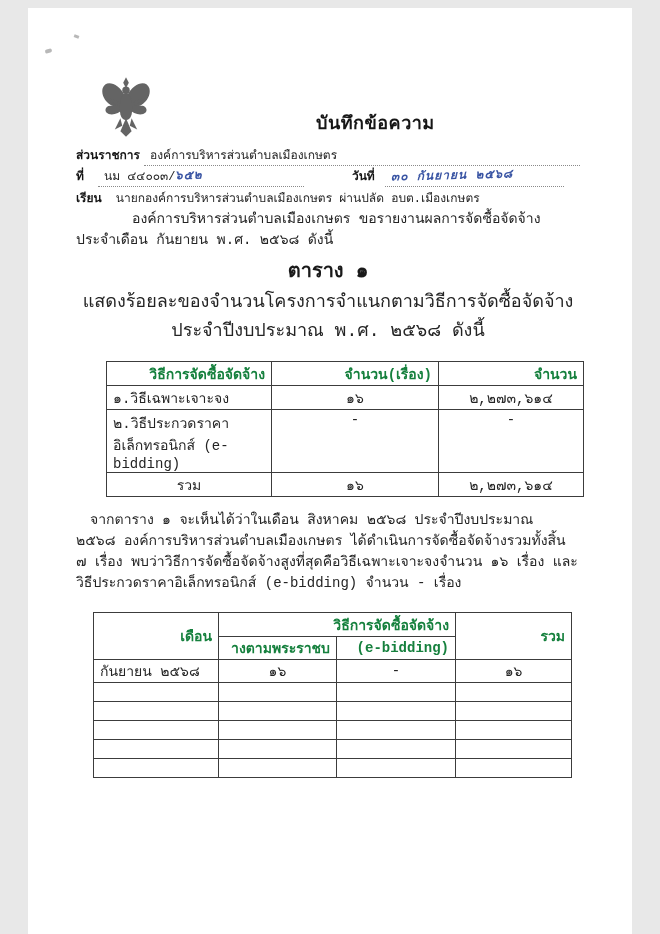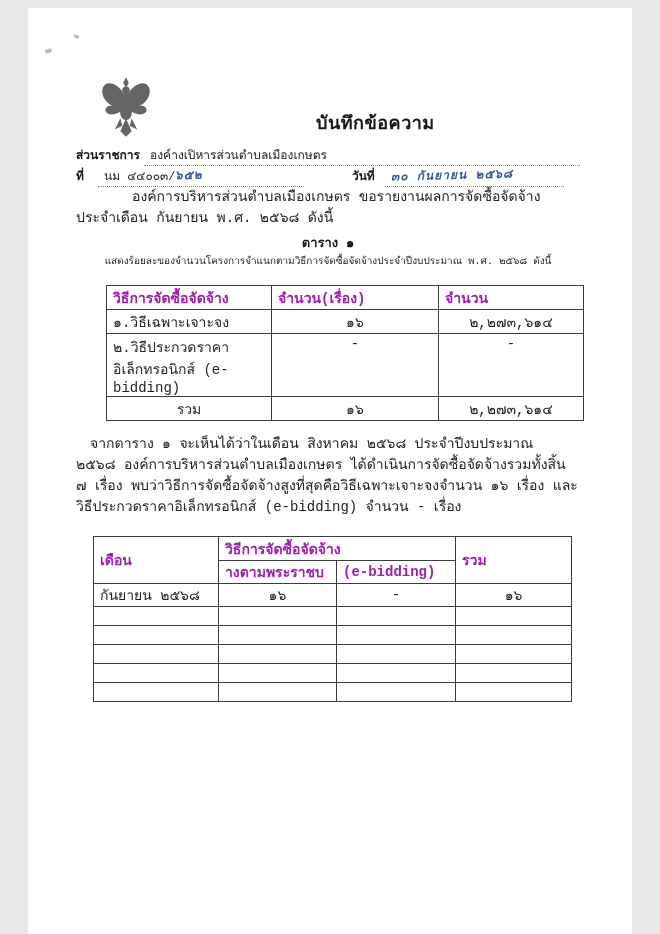--- a/index.html
+++ b/index.html
@@ -35,28 +35,28 @@
   .line-agency .lbl { margin-right:4px; }
   .line-subject .lbl { margin-right:2px; }
   .line-to { margin-top:1px; }
   .line-to .to-text { margin-left:14px; }
 
   .para { font-size:14px; line-height:21px; text-align:left; margin:0; color:#242424; }
   .p1 { margin-top:13px; text-indent:56px; }
   .p2 { text-indent:56px; }
   .p3 { margin-top:13px; text-indent:14px; }
 
-  .tcaption { text-align:center; font-size:13px; font-weight:700; color:#191919; }
-  .tsubtitle { text-align:center; font-size:10px; color:#242424; }
+  .tcaption { text-align:center; font-size:20px; font-weight:700; color:#191919; }
+  .tsubtitle { text-align:center; font-size:18px; color:#242424; }
   .cap1 { margin-top:3px; }
   .cap2 { margin-top:27px; }
 
   table { border-collapse:collapse; table-layout:fixed; font-size:14px; color:#242424; }
   td, th { border:1px solid #3c3c3c; padding:0 6px; font-weight:400; }
-  th { font-weight:700; color:#a21caf; text-align:left; }
+  th { font-weight:700; color:#15803d; text-align:right; }
 
   .table1 { margin:17px 0 0 30px; width:477px; }
   .table1 col.c1 { width:165px; } .table1 col.c2 { width:167px; } .table1 col.c3 { width:145px; }
   .table1 th { height:23px; }
   .table1 td { height:23px; text-align:center; }
   .table1 td.lt { text-align:left; }
   .table1 tr.tall td { height:40px; vertical-align:top; padding-top:2px; }
   .table1 tr.tall td.lt { white-space:normal; }
 
   .table2 { margin:18px 0 0 17px; width:478px; }
@@ -93,37 +93,41 @@
       </svg>
     </div>
     <div class="memo-title">บันทึกข้อความ</div>
   </div>
 
   <div class="content">
 
     <div class="field-line line-agency">
       <span class="lbl">ส่วนราชการ</span>
       <span class="dotted grow">
-        <span class="val">องค์างเปิหารส่วนตำบลเมืองเกษตร</span>
+        <span class="val">องค์การบริหารส่วนตำบลเมืองเกษตร</span>
       </span>
     </div>
 
     <div class="field-line line-no">
       <span class="lbl">ที่</span>
       <span class="dotted seg1">
         <span class="val">นม ๔๔๐๐๓/</span>
         <span class="hand">๖๕๒</span>
       </span>
       <span class="lbl datelbl">วันที่</span>
       <span class="dotted seg2">
         <span class="hand">๓๐ กันยายน ๒๕๖๘</span>
       </span>
     </div>
 
 
+    <div class="field-line line-to">
+      <span class="lbl">เรียน</span>
+      <span class="to-text">นายกองค์การบริหารส่วนตำบลเมืองเกษตร ผ่านปลัด อบต.เมืองเกษตร</span>
+    </div>
 
     <p class="para p2">องค์การบริหารส่วนตำบลเมืองเกษตร ขอรายงานผลการจัดซื้อจัดจ้างประจำเดือน กันยายน พ.ศ. ๒๕๖๘  ดังนี้</p>
 
     <div class="tcaption cap1">ตาราง ๑</div>
     <div class="tsubtitle">แสดงร้อยละของจำนวนโครงการจำแนกตามวิธีการจัดซื้อจัดจ้างประจำปีงบประมาณ  พ.ศ. ๒๕๖๘  ดังนี้</div>
 
     <table class="table1">
       <colgroup>
           <col class="c1">
           <col class="c2">

